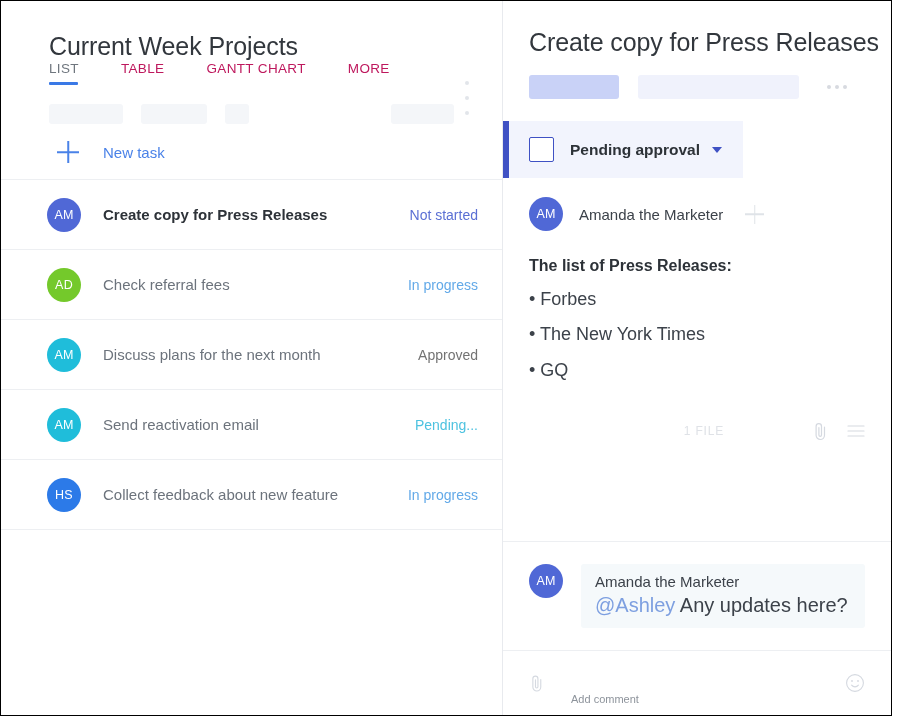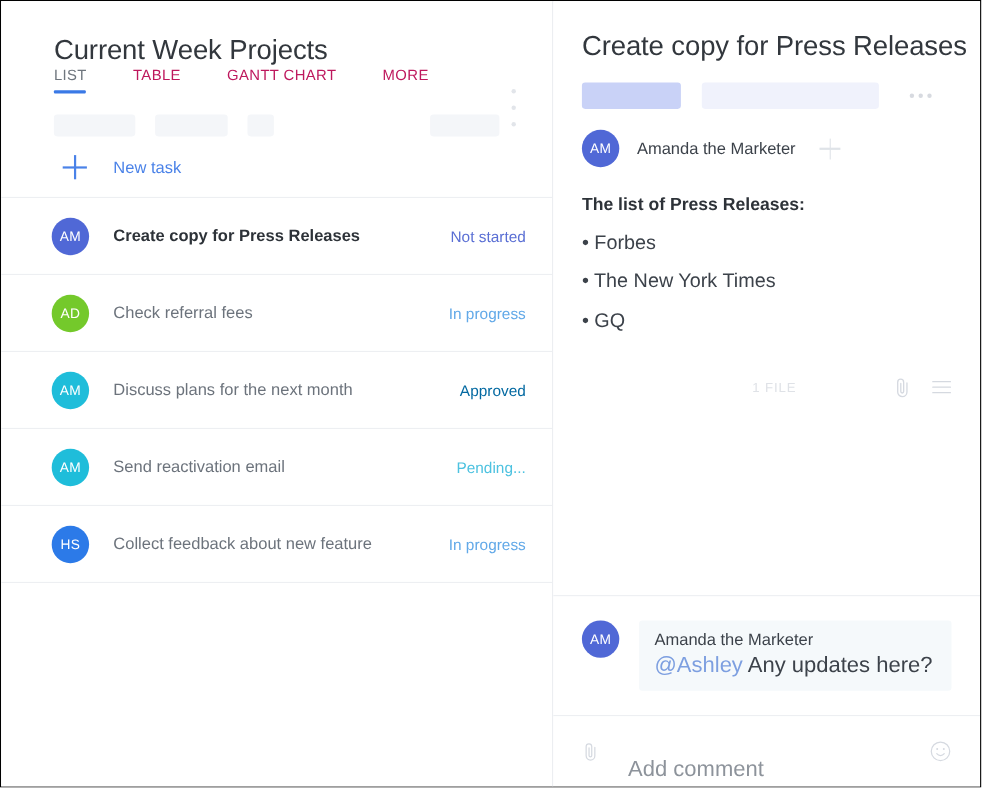--- a/index.html
+++ b/index.html
@@ -392,21 +392,21 @@
     border-top: 1px solid #edeff2;
     height: 64px;
     display: flex;
     align-items: center;
     padding: 0 26px;
     margin-top: 22px;
     cursor: text;
   }
   .add-comment-placeholder {
     margin-left: 26px;
-    font-size: 20px;
+    font-size: 11px;
     color: #8d939b;
     flex: 1 1 auto;
     margin-top: 32px;
   }
 </style>
 </head>
 <body>
 
 <div class="app-frame">
 
@@ -448,21 +448,21 @@
           <div class="task-status" style="color: rgb(90, 111, 212);">Not started</div>
         </div>
         <div class="task-row">
           <div class="avatar" style="background: rgb(116, 201, 43);">AD</div>
           <div class="task-title">Check referral fees</div>
           <div class="task-status" style="color: rgb(98, 169, 232);">In progress</div>
         </div>
         <div class="task-row">
           <div class="avatar" style="background: rgb(31, 189, 218);">AM</div>
           <div class="task-title">Discuss plans for the next month</div>
-          <div class="task-status" style="color: #0369a1;">Approved</div>
+          <div class="task-status" style="color: #737373;">Approved</div>
         </div>
         <div class="task-row">
           <div class="avatar" style="background: rgb(31, 189, 218);">AM</div>
           <div class="task-title">Send reactivation email</div>
           <div class="task-status" style="color: rgb(77, 194, 224);">Pending...</div>
         </div>
         <div class="task-row">
           <div class="avatar" style="background: rgb(44, 122, 232);">HS</div>
           <div class="task-title">Collect feedback about new feature</div>
           <div class="task-status" style="color: rgb(98, 169, 232);">In progress</div>
@@ -479,20 +479,25 @@
     <div class="detail-skel-row">
       <div class="skel-tag a"></div>
       <div class="skel-tag b"></div>
       <div class="kebab-horizontal">
         <span></span>
         <span></span>
         <span></span>
       </div>
     </div>
 
+    <div class="status-bar" id="status-bar" style="background: rgb(242, 244, 253); border-left-color: rgb(63, 81, 196);">
+      <div class="status-checkbox" style="border-color: rgb(63, 81, 196);"></div>
+      <div class="status-label">Pending approval</div>
+      <div class="caret-down" id="status-caret" style="border-top-color: rgb(63, 81, 196);"></div>
+    </div>
 
     <div class="assignee-row">
       <div class="avatar" id="assignee-avatar" style="background: rgb(80, 104, 214);">AM</div>
       <div class="assignee-name">Amanda the Marketer</div>
       <div class="plus-icon-gray"></div>
     </div>
 
     <div class="description">
       <p class="desc-heading">The list of Press Releases:</p>
       <p class="desc-item">• Forbes</p>

